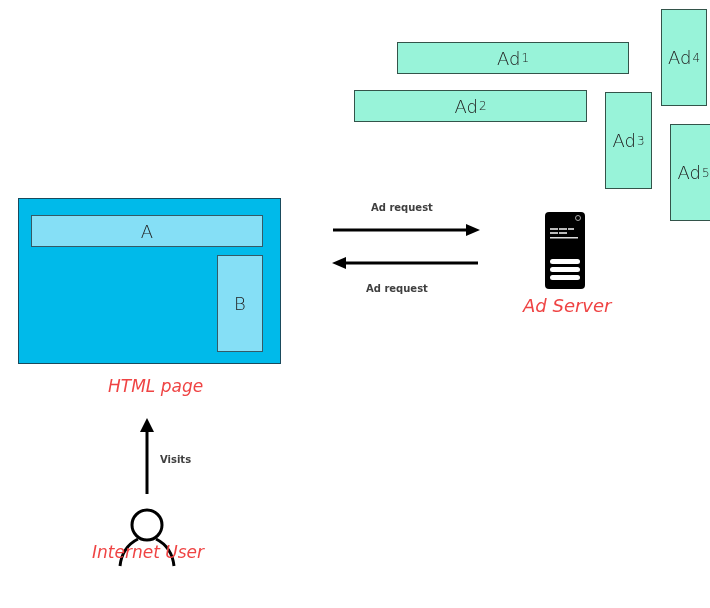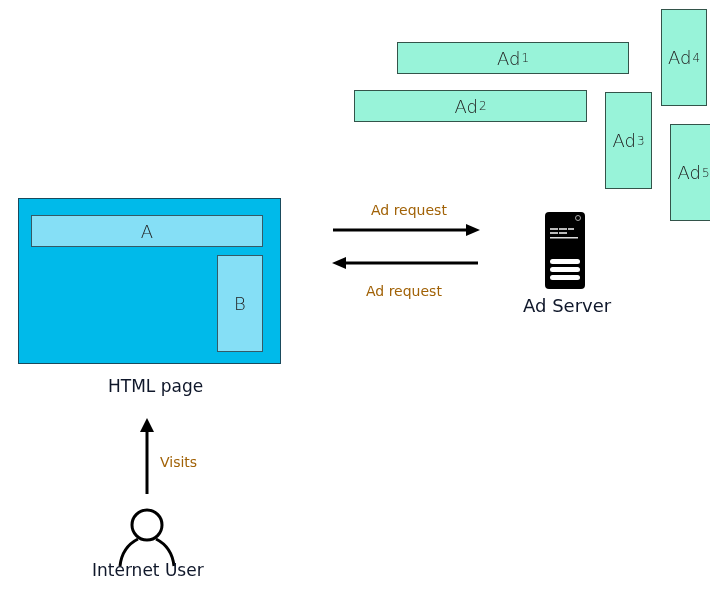--- a/index.html
+++ b/index.html
@@ -7,22 +7,22 @@
          font-family:"DejaVu Sans", sans-serif; color:#111; }
   .abs { position:absolute; }
   .ad { position:absolute; background:#98f3d9; border:1px solid #33544a;
         box-sizing:border-box; display:flex; align-items:center; justify-content:center;
         font-size:18px; font-weight:300; color:#222;margin-left:24px; }
   .ad sub { font-size:12px; vertical-align:-3px; margin-left:1px; }
   .page { position:absolute; left:18px; top:198px; width:263px; height:166px;
           background:#00baea; border:1px solid #1a4a5c; box-sizing:border-box; }
   .slot { position:absolute; background:#85dff6; border:1px solid #345a66; box-sizing:border-box;
           display:flex; align-items:center; justify-content:center; font-size:18px; font-weight:300; color:#222; }
-  .label { position:absolute; font-size:17px; color:#0f172a; white-space:nowrap; }
-  .small { position:absolute; font-size:14px; color:#a16207; white-space:nowrap; }
+  .label { position:absolute; font-size:17px; color:#ef4444; white-space:nowrap;font-style:italic; }
+  .small { position:absolute; font-size:10px; color:#404040; white-space:nowrap;font-weight:bold; }
 </style>
 </head>
 <body>
 
 <div class="ad" style="left:373px;top:42px;width:232px;height:32px;">
   <span>Ad</span>
     <sub>1</sub>
 </div>
 <div class="ad" style="left:330px;top:90px;width:233px;height:32px;">
   <span>Ad</span>
@@ -81,13 +81,13 @@
   <polygon points="2,16 9,2 16,16" fill="#000"></polygon>
   <line x1="9" y1="14" x2="9" y2="78" stroke="#000" stroke-width="3"></line>
 </svg>
 <div class="small" style="left:160px;top:454px;">Visits</div>
 
 <svg class="abs" style="left:116px;top:506px;" width="62" height="62">
   <circle cx="31" cy="19" r="15" fill="none" stroke="#000" stroke-width="3"></circle>
   <path d="M4,60 C6,42 16,36 22,33" fill="none" stroke="#000" stroke-width="3"></path>
   <path d="M58,60 C56,42 46,36 40,33" fill="none" stroke="#000" stroke-width="3"></path>
 </svg>
-<div class="label" style="left:92px;top:560px;">Internet User</div>
+<div class="label" style="left:92px;top:542px;">Internet User</div>
 
 </body></html>

